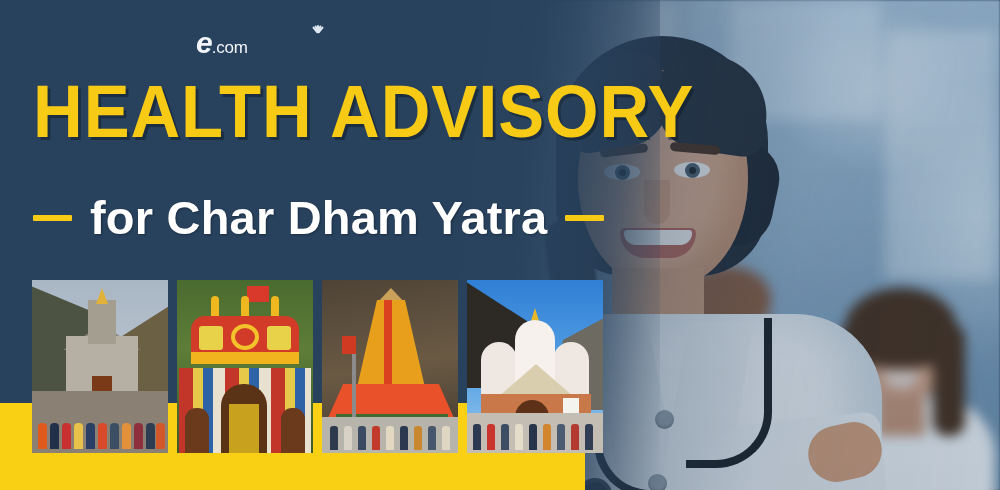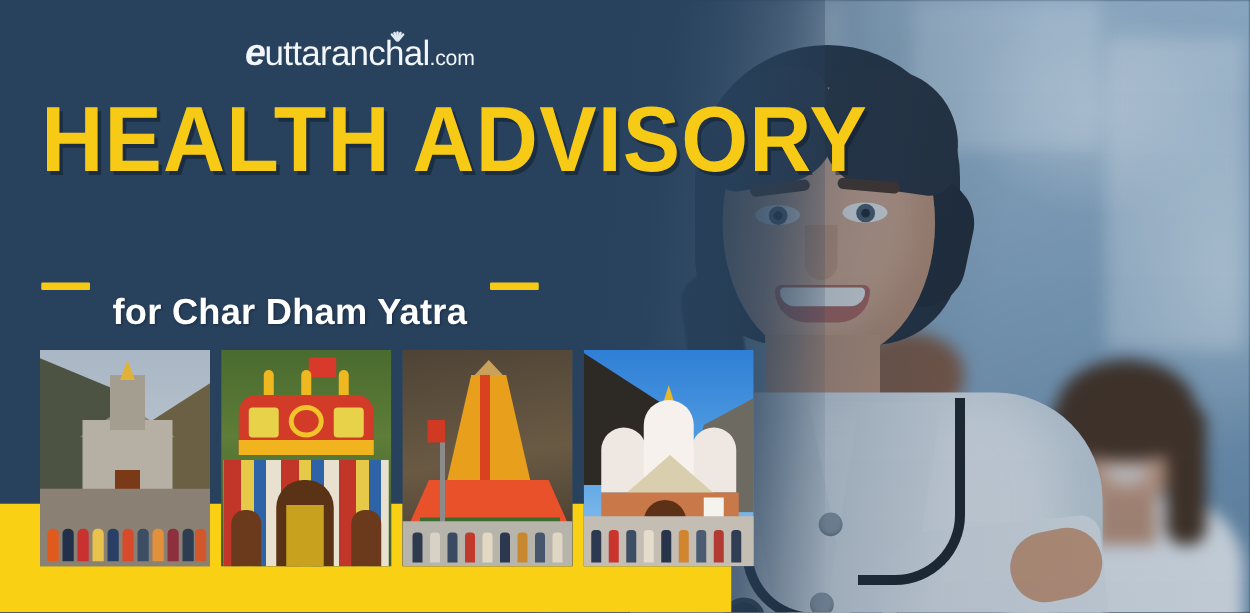--- a/index.html
+++ b/index.html
@@ -158,22 +158,22 @@
     position:absolute; left:33px; top:77px;
     font-size:74px; line-height:.94; font-weight:700;
     font-family:"Liberation Sans Narrow","Liberation Sans",sans-serif;
     color:#f7cb15; letter-spacing:1px;
     transform:scaleX(.93); transform-origin:left center;
     text-shadow: 3px 3px 0 rgba(12,22,34,.45);
     white-space:nowrap;
   }
   .subline{ position:absolute; left:33px; top:190px; display:flex; align-items:center; gap:18px;}
   .dash{ width:39px; height:6px; background:#f7cb15; border-radius:1px;}
-  .subtitle{ font-size:29px; font-weight:600; color:#ffffff; letter-spacing:.2px;
-     white-space:nowrap; text-shadow:1px 1px 2px rgba(10,20,32,.4);margin-top:44px;}
+  .subtitle{ font-size:47px; font-weight:600; color:#ffffff; letter-spacing:.2px;
+     white-space:nowrap; text-shadow:1px 1px 2px rgba(10,20,32,.4);}
 
   
   .yellow-band{ position:absolute; left:0; top:403px; width:585px; height:87px;
      background:#fad014;}
 
   
   .thumbs{ position:absolute; left:32px; top:280px; display:flex; gap:9px;}
   .thumb{ width:136px; height:173px; overflow:hidden; position:relative;
      background:#3a4c5e;}
 
@@ -330,21 +330,20 @@
 
   <div class="logo">
     <span class="rays">
       <i style="transform:rotate(-40deg)"></i>
       <i style="transform:rotate(-20deg)"></i>
       <i style="transform:rotate(0deg)"></i>
       <i style="transform:rotate(20deg)"></i>
       <i style="transform:rotate(40deg)"></i>
     </span>
     <span class="e">e</span>
-    <span class="word">uttaranchal</span>
     <span class="dotcom">.com</span>
   </div>
 
   <div class="title">HEALTH ADVISORY</div>
 
   <div class="subline">
     <span class="dash"></span>
     <span class="subtitle">for Char Dham Yatra</span>
     <span class="dash"></span>
   </div>

